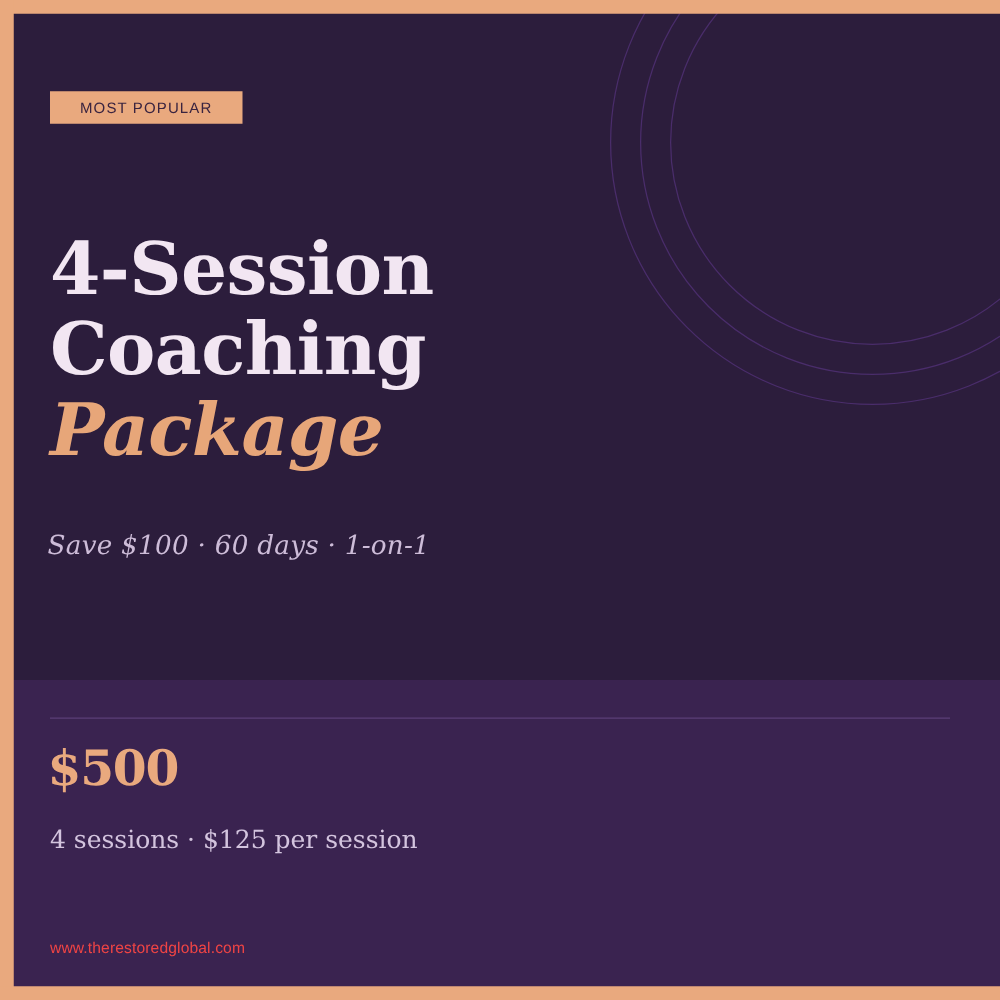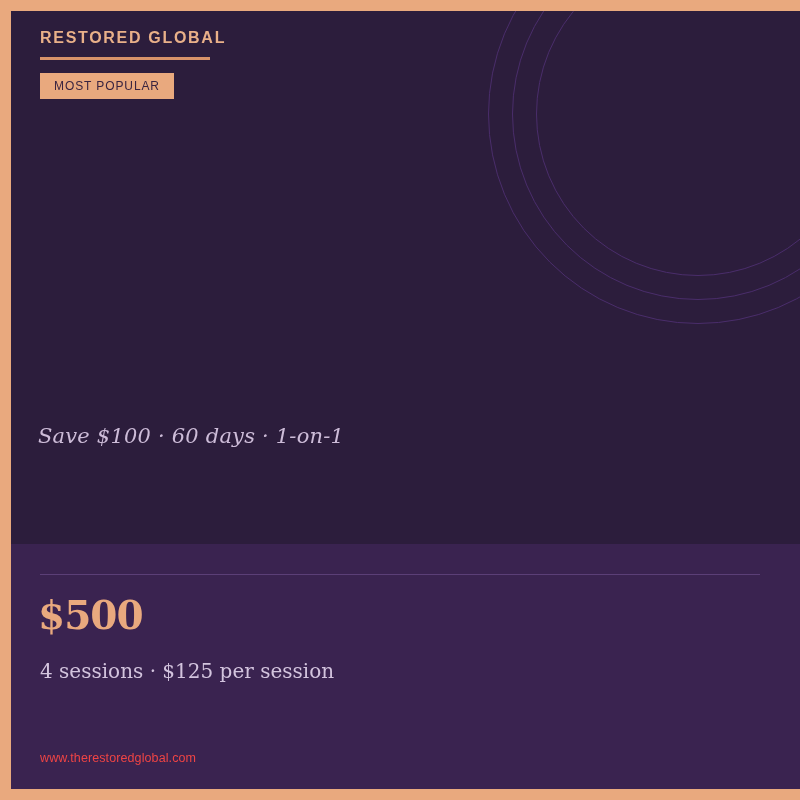--- a/index.html
+++ b/index.html
@@ -96,21 +96,21 @@
     height: 3px;
     background: #d8936a;
   }
 
   
   .badge {
     position: absolute;
     left: 40px;
     top: 73px;
     height: 26px;
-    padding: 0 14px;
+    padding: 0 24px;
     display: flex;
     align-items: center;
     background: #e9a97e;
     color: #3a2440;
     font-family: "Liberation Sans", sans-serif;
     font-size: 12px;
     letter-spacing: 0.9px;
     white-space: nowrap;
   }
 
@@ -202,27 +202,28 @@
   <div class="panel-lower"></div>
 
   <div class="rings">
     <div class="ring ring-1"></div>
     <div class="ring ring-2"></div>
     <div class="ring ring-3"></div>
   </div>
 
   <div class="content">
 
-    <div class="brand">
-      <div class="brand-name">RESTORED GLOBAL</div>
-      <div class="brand-rule"></div>
+
+    <div class="badge">MOST POPULAR</div>
+
+    <div class="headline">
+      <span class="line">4-Session</span>
+      <span class="line">Coaching</span>
+      <span class="accent">Package</span>
     </div>
-
-    <div class="badge">MOST POPULAR</div>
-
 
     <div class="subtitle">Save $100 · 60 days · 1-on-1</div>
 
     <div class="divider"></div>
 
     <div class="price">$500</div>
     <div class="price-note">4 sessions · $125 per session</div>
 
     <div class="footer-url">www.therestoredglobal.com</div>
 

